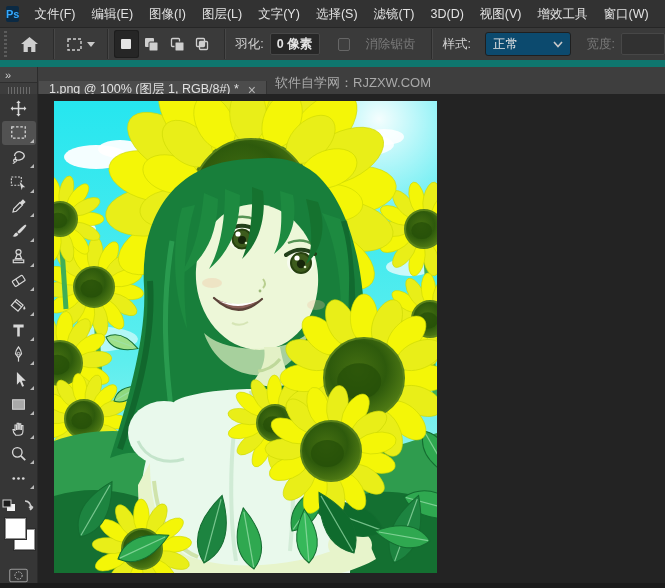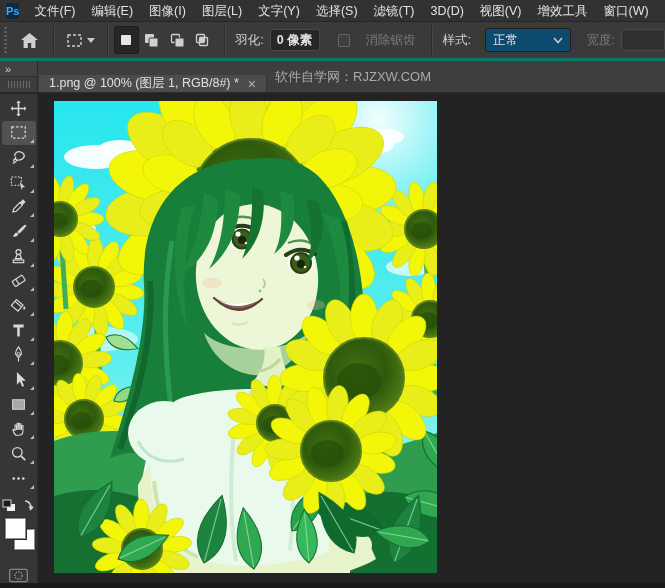--- a/index.html
+++ b/index.html
@@ -5,35 +5,35 @@
   * { margin:0; padding:0; box-sizing:border-box; }
   html,body { width:665px; height:588px; overflow:hidden; }
   body {
     font-family:"Liberation Sans","DejaVu Sans",sans-serif;
     background:#232323; color:#dcdcdc; font-size:12px;
     position:relative; width:665px; height:588px;
   }
 
   
   .menubar {
-    height:22px; background:#323232; display:flex; align-items:center;
+    height:28px; background:#323232; display:flex; align-items:center;
     border-bottom:1px solid #262626;
   }
   .ps-logo {
     width:22px; height:16px; margin:0 7px 0 6px; background:#0b2a44;
     color:#34a9ff; font-weight:bold; font-size:11px; border-radius:2px;
     display:flex; align-items:center; justify-content:center;
   }
   .menu-item { padding:0 8px; height:22px; line-height:22px; color:#e2e2e2;
     font-size:12.5px; white-space:nowrap; cursor:default; }
 
   
   .optionsbar {
     height:39px; background:#3a3a3a; display:flex; align-items:center;
-    border-bottom:3px solid #0f766e; position:relative;
+    border-bottom:7px solid #0f766e; position:relative;
   }
   .grip-v { width:5px; height:26px; margin-left:3px;
     background:repeating-linear-gradient(to bottom,#5c5c5c 0 2px,transparent 2px 4px);
     background-size:3px 100%; background-repeat:no-repeat; background-position:center; }
   .opt-sep { width:1px; height:30px; background:#2c2c2c; margin:0 6px;
     box-shadow:1px 0 0 #474747; }
   .opt-btn { height:30px; display:flex; align-items:center; justify-content:center;
     padding:0 8px; border-radius:3px; }
   .tool-preset { display:flex; align-items:center; gap:4px; padding:0 6px; height:30px; }
   .chev { width:0; height:0; border-left:4px solid transparent; border-right:4px solid transparent;

